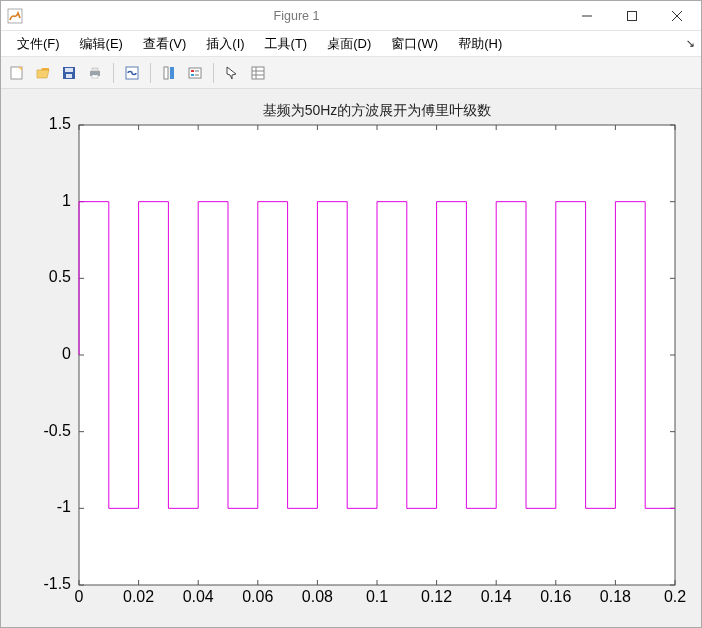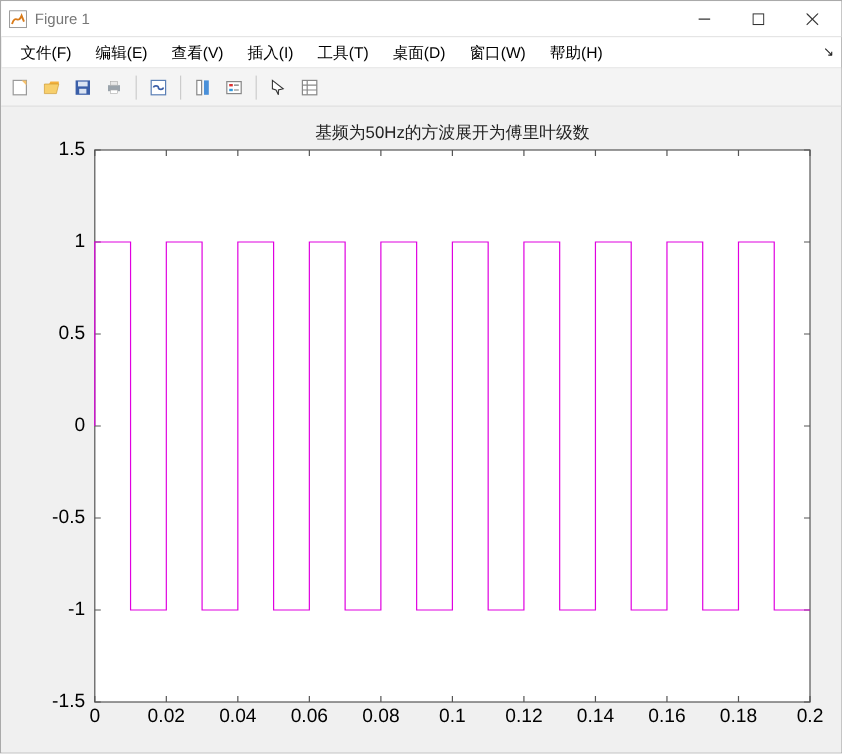--- a/index.html
+++ b/index.html
@@ -10,20 +10,21 @@
       height: 628px;
       overflow: hidden;
     }
     .window {
       width: 702px;
       height: 628px;
       background: #fff;
       border: 1px solid #aaa;
       display: flex;
       flex-direction: column;
+      text-align: center;
     }
     .titlebar {
       height: 30px;
       background: #fff;
       display: flex;
       align-items: center;
       padding: 0 2px 0 6px;
       border-bottom: 1px solid #e5e5e5;
     }
     .titlebar .app-icon {

